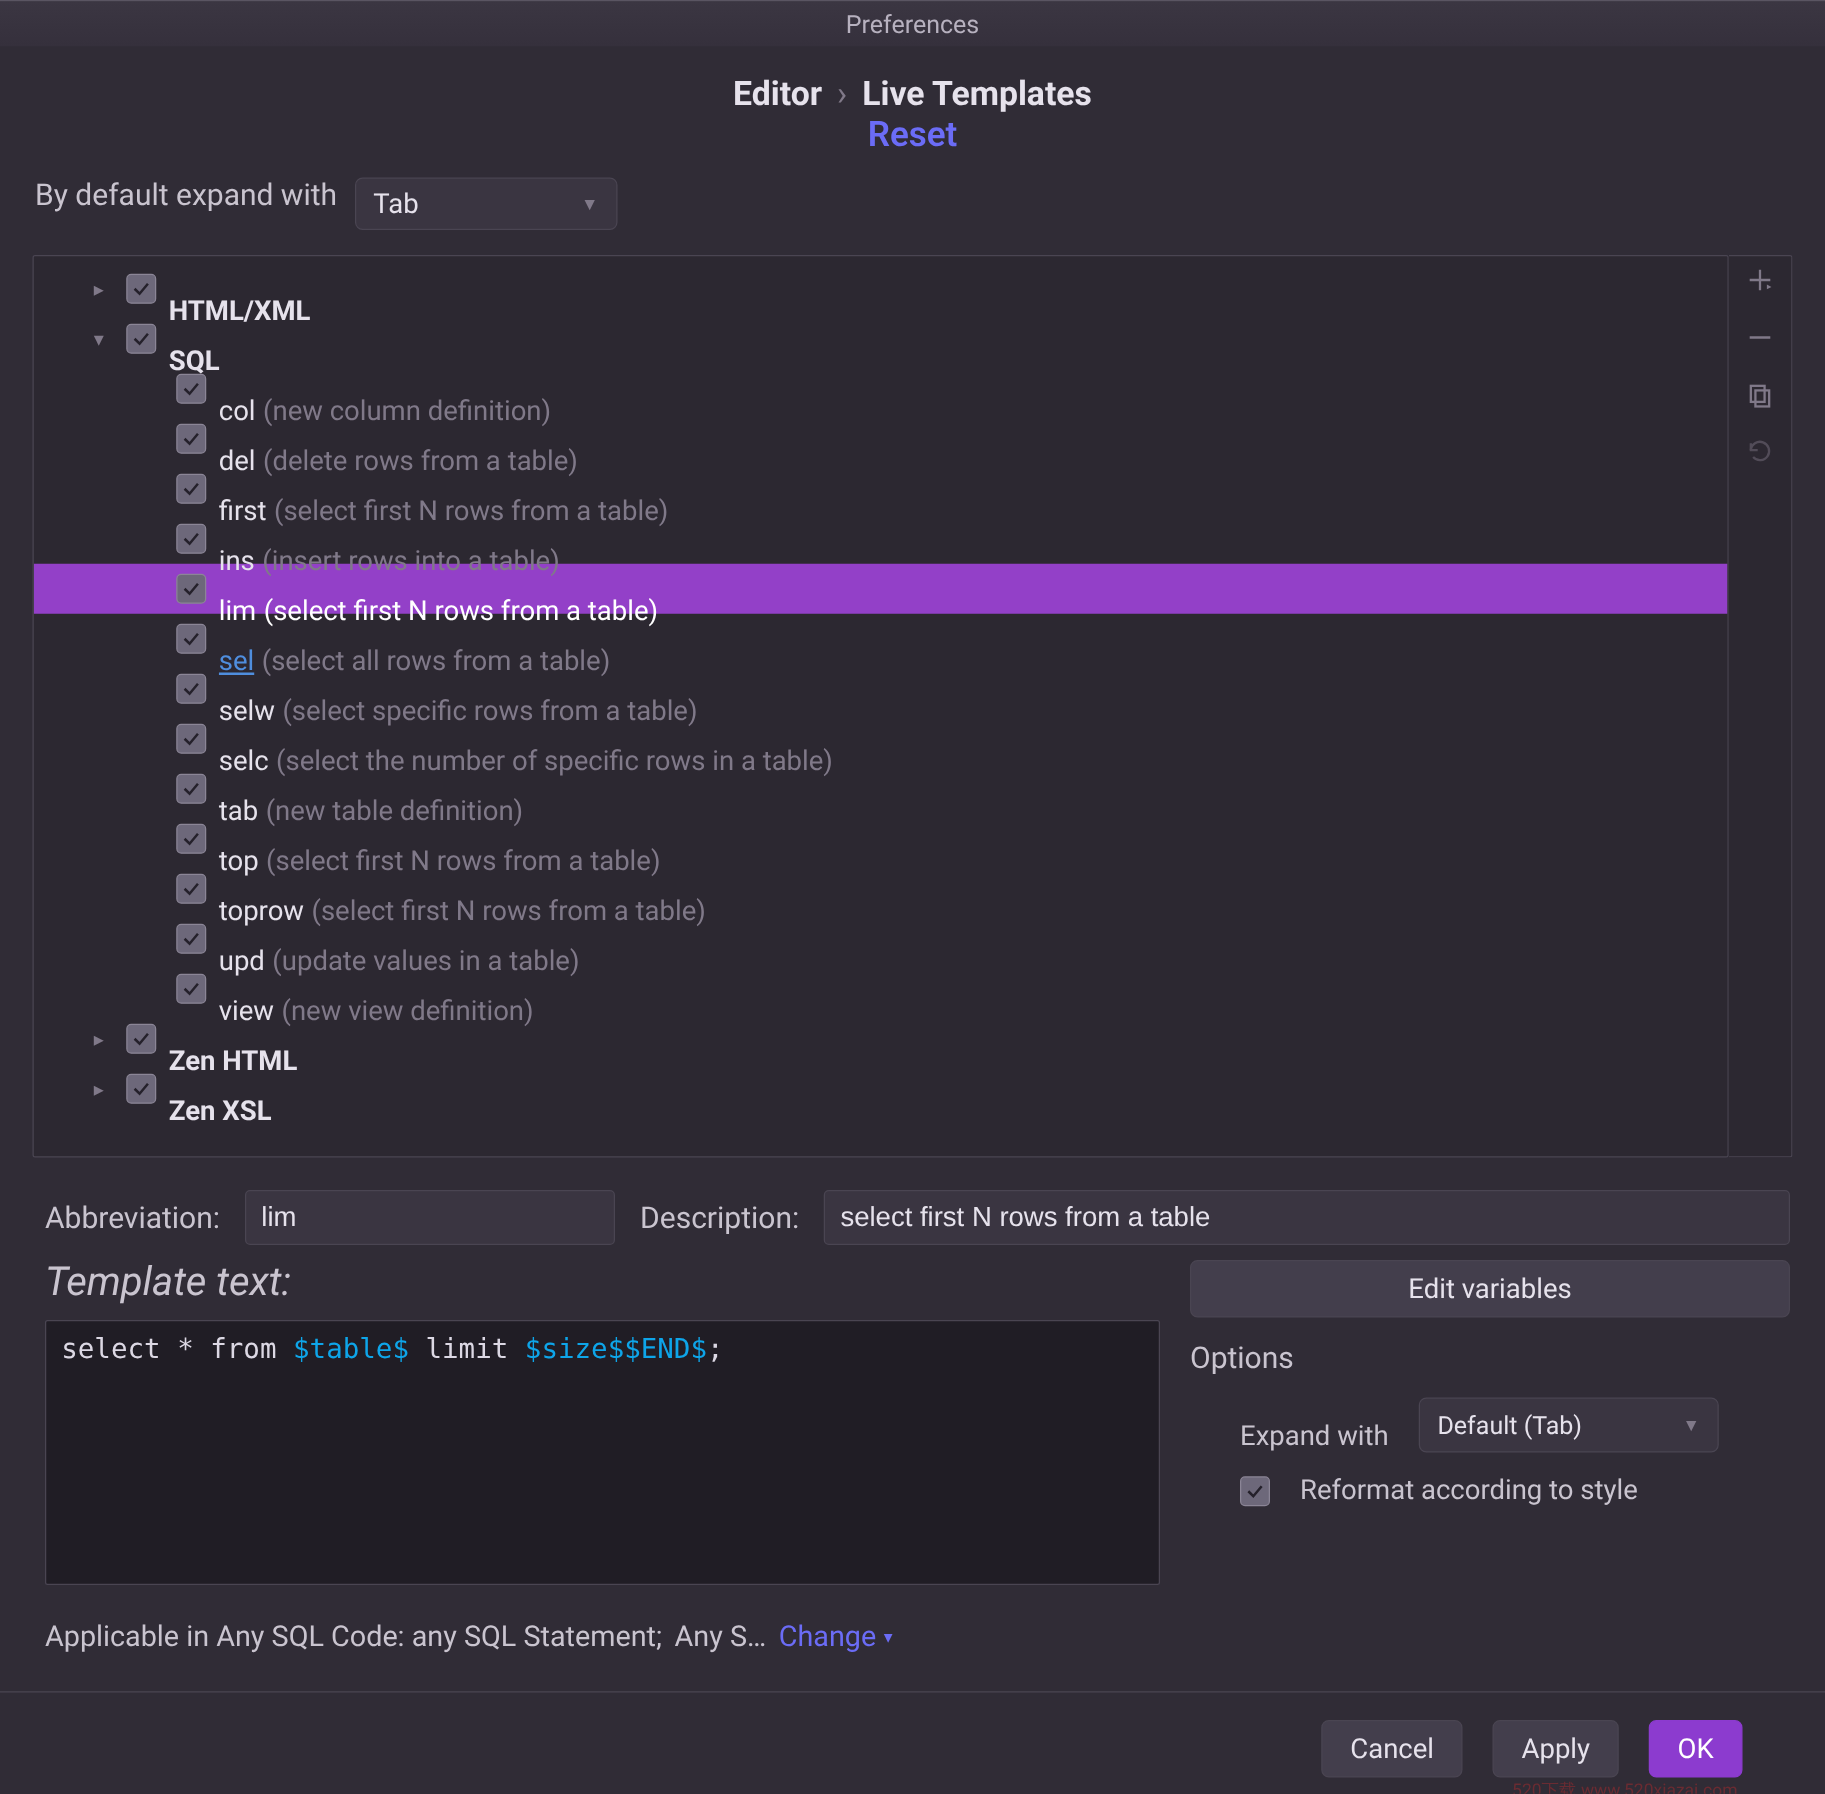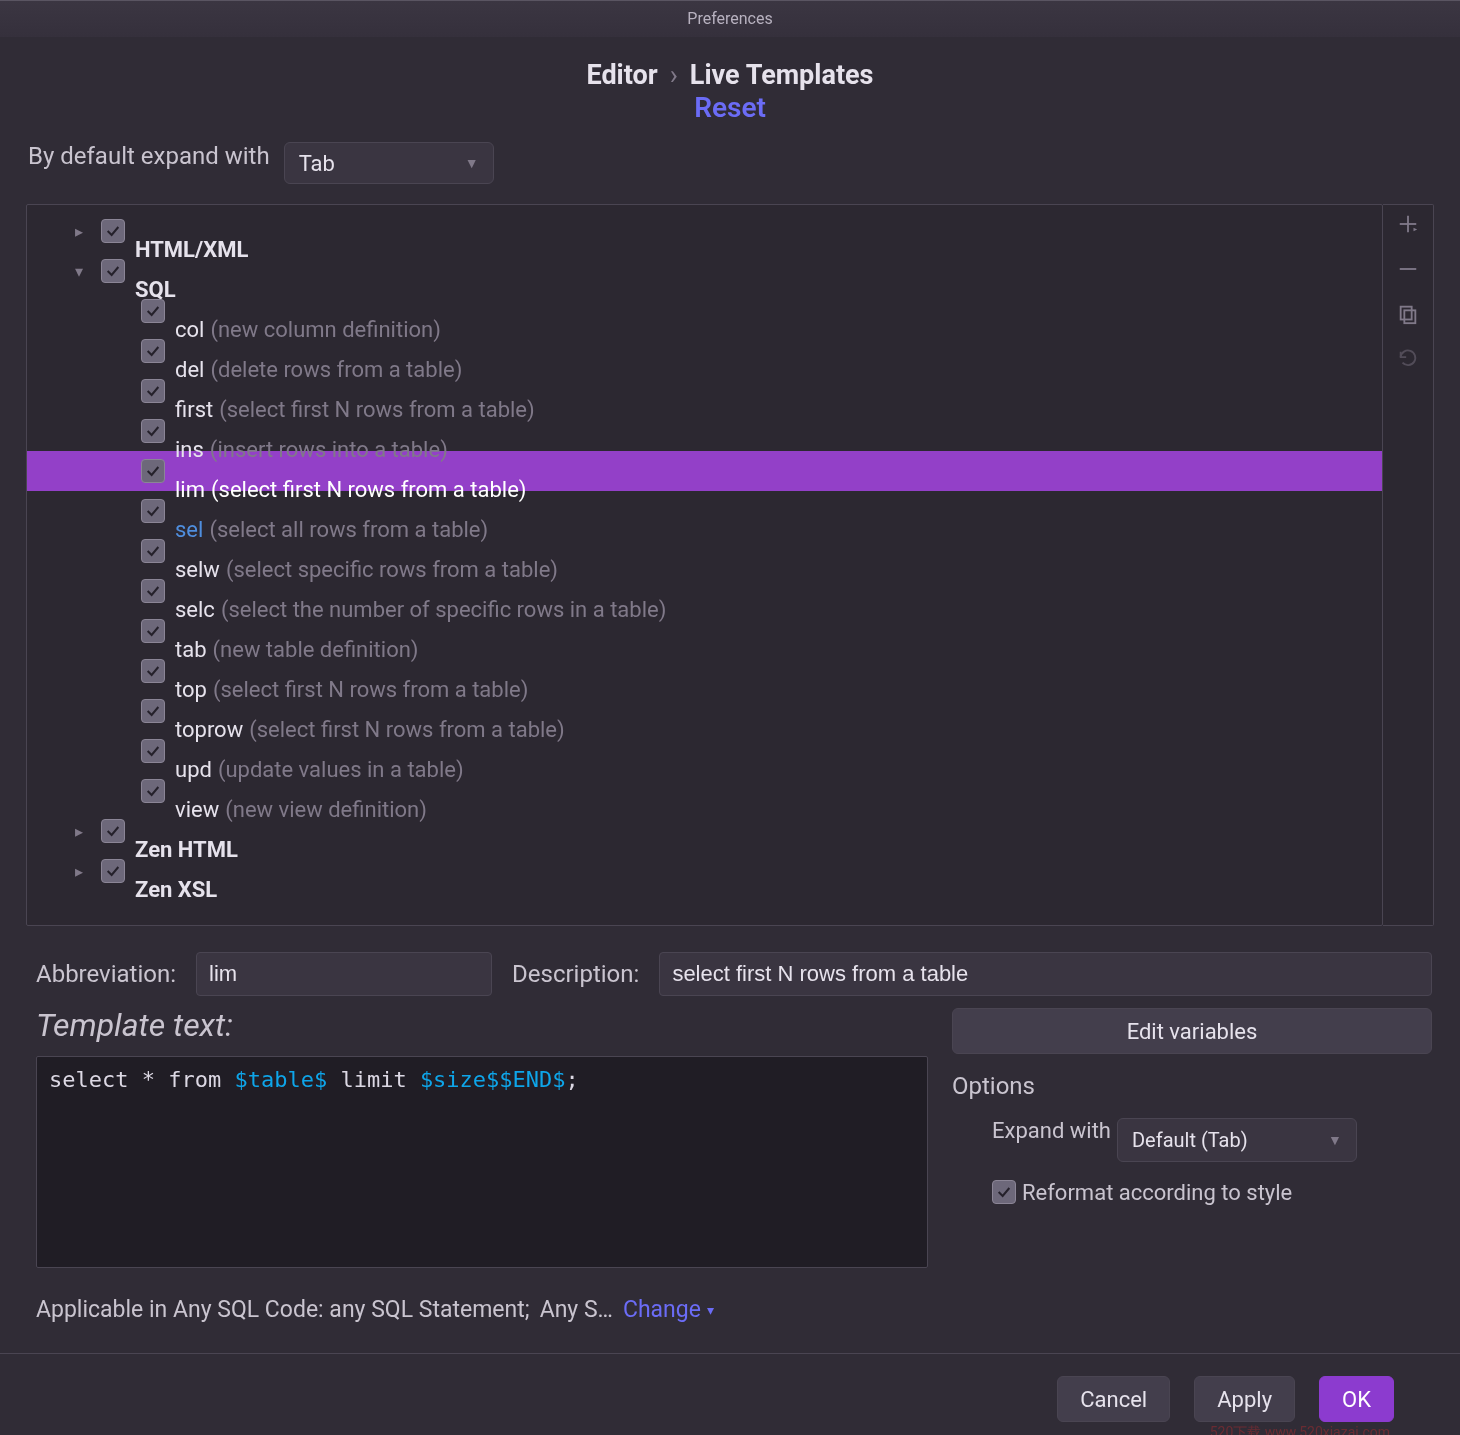--- a/index.html
+++ b/index.html
@@ -25,21 +25,21 @@
     font-family:-apple-system, "Segoe UI", Roboto, Arial, sans-serif;
     font-size:20px;
     width:1460px;height:1435px;
     box-sizing:border-box;
     display:flex;flex-direction:column;
   }
   .titlebar{
     background:#403b48;
     background:linear-gradient(#3b3642,#35303c);
     height:36px;line-height:36px;text-align:center;
-    color:#b7b1bf;font-size:16px;
+    color:#b7b1bf;font-size:20px;
     border-top:1px solid #5a5562;
   }
   .content{
     flex:1;display:flex;flex-direction:column;
     padding:0;
   }
   .crumbs{
     display:flex;align-items:center;justify-content:space-between;
     padding:22px 28px 18px 28px;
     flex-direction:column;
@@ -68,21 +68,21 @@
   .row{display:flex;align-items:center;height:40px;gap:10px;padding-left:10px;}
   .row.sel{background:#9340c8;}
   .arrow{width:24px;text-align:center;color:var(--text-dim);font-size:16px;cursor:pointer;flex-shrink:0;}
   .chk{
     width:22px;height:22px;border-radius:4px;background:#6d687a;display:flex;align-items:center;justify-content:center;flex-shrink:0;border:1px solid #8b8596;
   }
   .chk svg{width:16px;height:16px;stroke:#25212b;stroke-width:3;fill:none;}
   .lbl{display:flex;align-items:baseline;gap:6px;font-size:22px;white-space:nowrap;overflow:hidden;}
   .lbl .name{color:var(--text-bright);font-weight:700;margin-top:36px;}
   .lbl .name.tpl{font-weight:400;}
-  .lbl .name.blue{color:var(--blue);}
+  .lbl .name.blue{color:var(--blue);text-decoration:underline;}
   .lbl .desc{color:var(--text-dim);font-weight:400;}
   .row.sel .lbl .name,.row.sel .lbl .desc{color:#fff;}
   .row.depth1{padding-left:40px;}
   .row.depth2{padding-left:114px;}
   .form{padding:26px 28px 0 36px;display:flex;gap:20px;align-items:center;flex-wrap:wrap;}
   .form label{font-size:24px;color:var(--text);white-space:nowrap;}
   .txt{
     background:var(--input-bg);border:1px solid var(--border);height:42px;border-radius:4px;color:var(--text-bright);
     font-size:22px;padding:0 12px;flex:1;min-width:0;
   }
@@ -98,21 +98,21 @@
     white-space:pre;overflow:hidden;
   }
   .template-text .var{color:#0ea5e9;}
   .btn{
     background:#433e4c;border:1px solid var(--border);border-radius:6px;height:44px;
     color:var(--text-bright);font-size:22px;display:flex;align-items:center;justify-content:center;cursor:pointer;
     padding:0 22px;
   }
   .btn.primary{background:var(--accent);border-color:var(--accent);color:#fff;}
   .options-hdr{font-size:24px;color:var(--text);}
-  .opt-row{display:flex;align-items:flex-start;gap:6px;font-size:22px;color:var(--text);padding-left:40px;}
+  .opt-row{display:flex;align-items:flex-end;gap:24px;font-size:22px;color:var(--text);padding-left:40px;}
   .combo.small{min-width:210px;gap:24px;height:42px;font-size:20px;}
   .applicable{padding:28px 36px 0 36px;font-size:23px;color:var(--text);display:flex;gap:10px;align-items:center;}
   .applicable .change{color:var(--link);display:flex;align-items:center;gap:6px;cursor:pointer;}
   .bottom{
     border-top:1px solid var(--border);margin-top:30px;padding:22px 66px;display:flex;justify-content:flex-end;gap:24px;
     position:relative;
   }
   .watermark{position:absolute;right:70px;bottom:2px;font-size:14px;color:#d62b2b;opacity:.35;}
 </style>
 </head>

